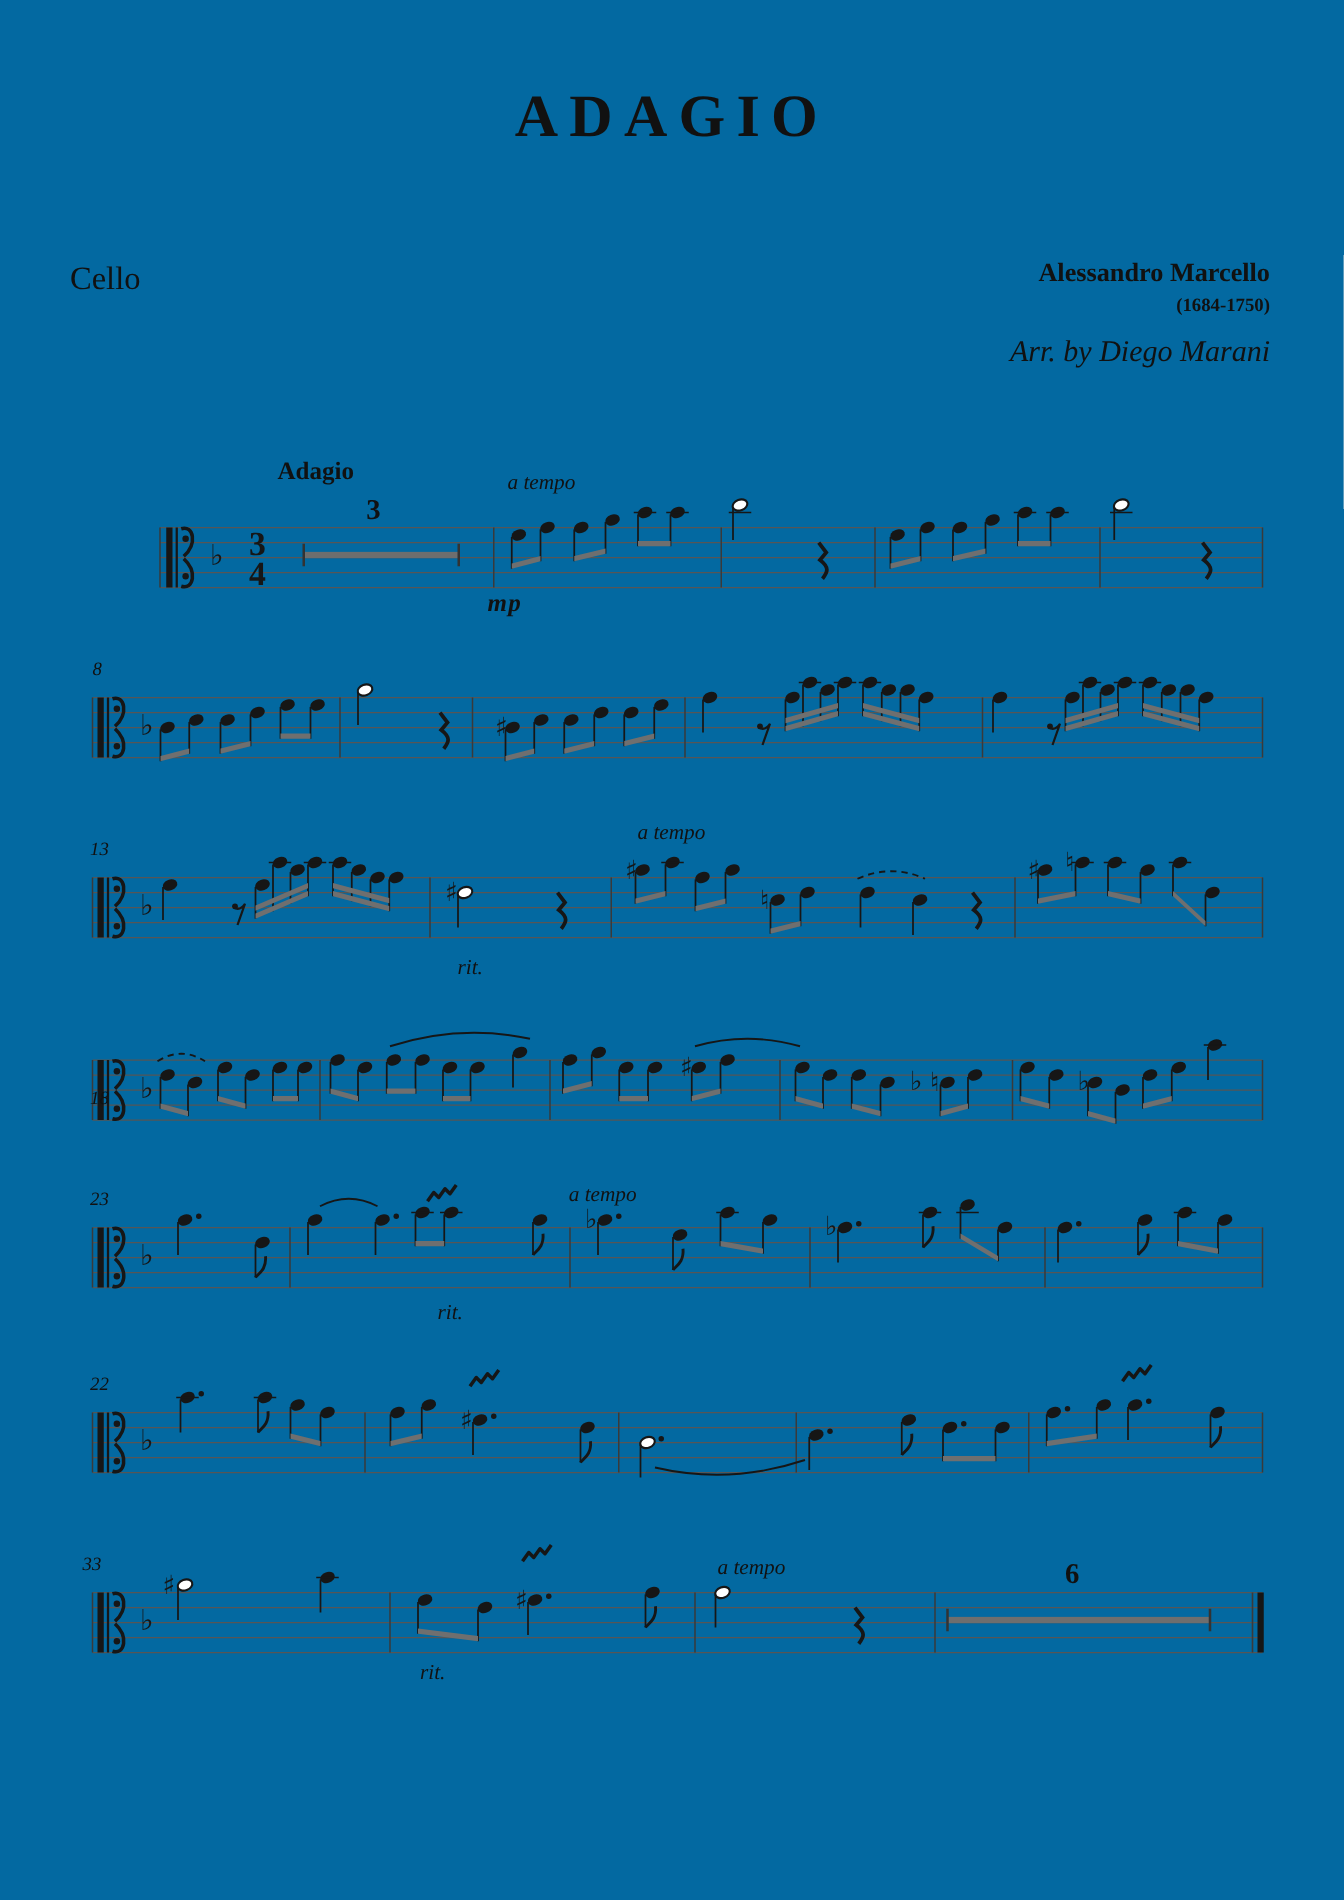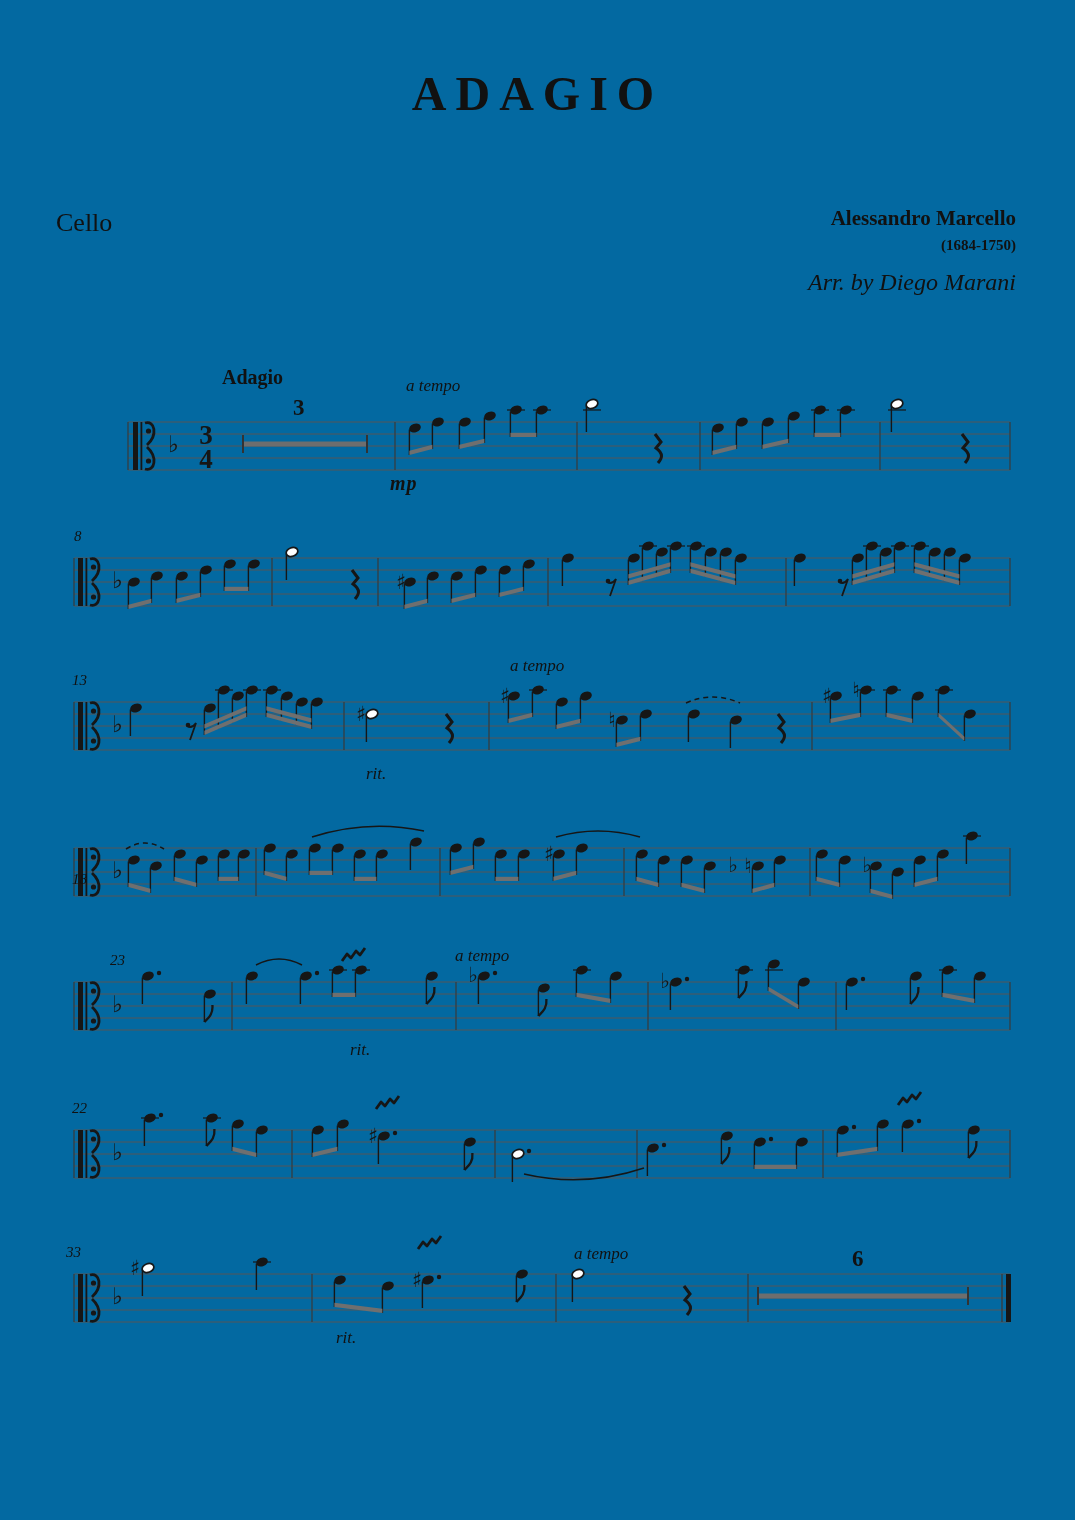--- a/index.html
+++ b/index.html
@@ -606,21 +606,21 @@
   <div id="labels">
       <div class="label tempo" style="left: 222px; top: 366px;">Adagio</div>
       <div class="label expr" style="left: 406px; top: 376px;">a tempo</div>
       <div class="label mrestnum" style="left: 293px; top: 395px;">3</div>
       <div class="label dyn" style="left: 390px; top: 472px;">mp</div>
       <div class="label mnum" style="left: 74px; top: 528px;">8</div>
       <div class="label mnum" style="left: 72px; top: 672px;">13</div>
       <div class="label expr" style="left: 510px; top: 656px;">a tempo</div>
       <div class="label expr" style="left: 366px; top: 764px;">rit.</div>
       <div class="label mnum" style="left: 72px; top: 843px; margin-top: 28px;">18</div>
-      <div class="label mnum" style="left: 72px; top: 952px; margin-left: 38px;">23</div>
+      <div class="label mnum" style="left: 72px; top: 952px;">23</div>
       <div class="label expr" style="left: 455px; top: 946px;">a tempo</div>
       <div class="label expr" style="left: 350px; top: 1040px;">rit.</div>
       <div class="label mnum" style="left: 72px; top: 1100px;">22</div>
       <div class="label mnum" style="left: 66px; top: 1244px;">33</div>
       <div class="label expr" style="left: 574px; top: 1244px;">a tempo</div>
       <div class="label expr" style="left: 336px; top: 1328px;">rit.</div>
       <div class="label mrestnum" style="left: 852px; top: 1246px;">6</div>
     </div>
 </div>
 

